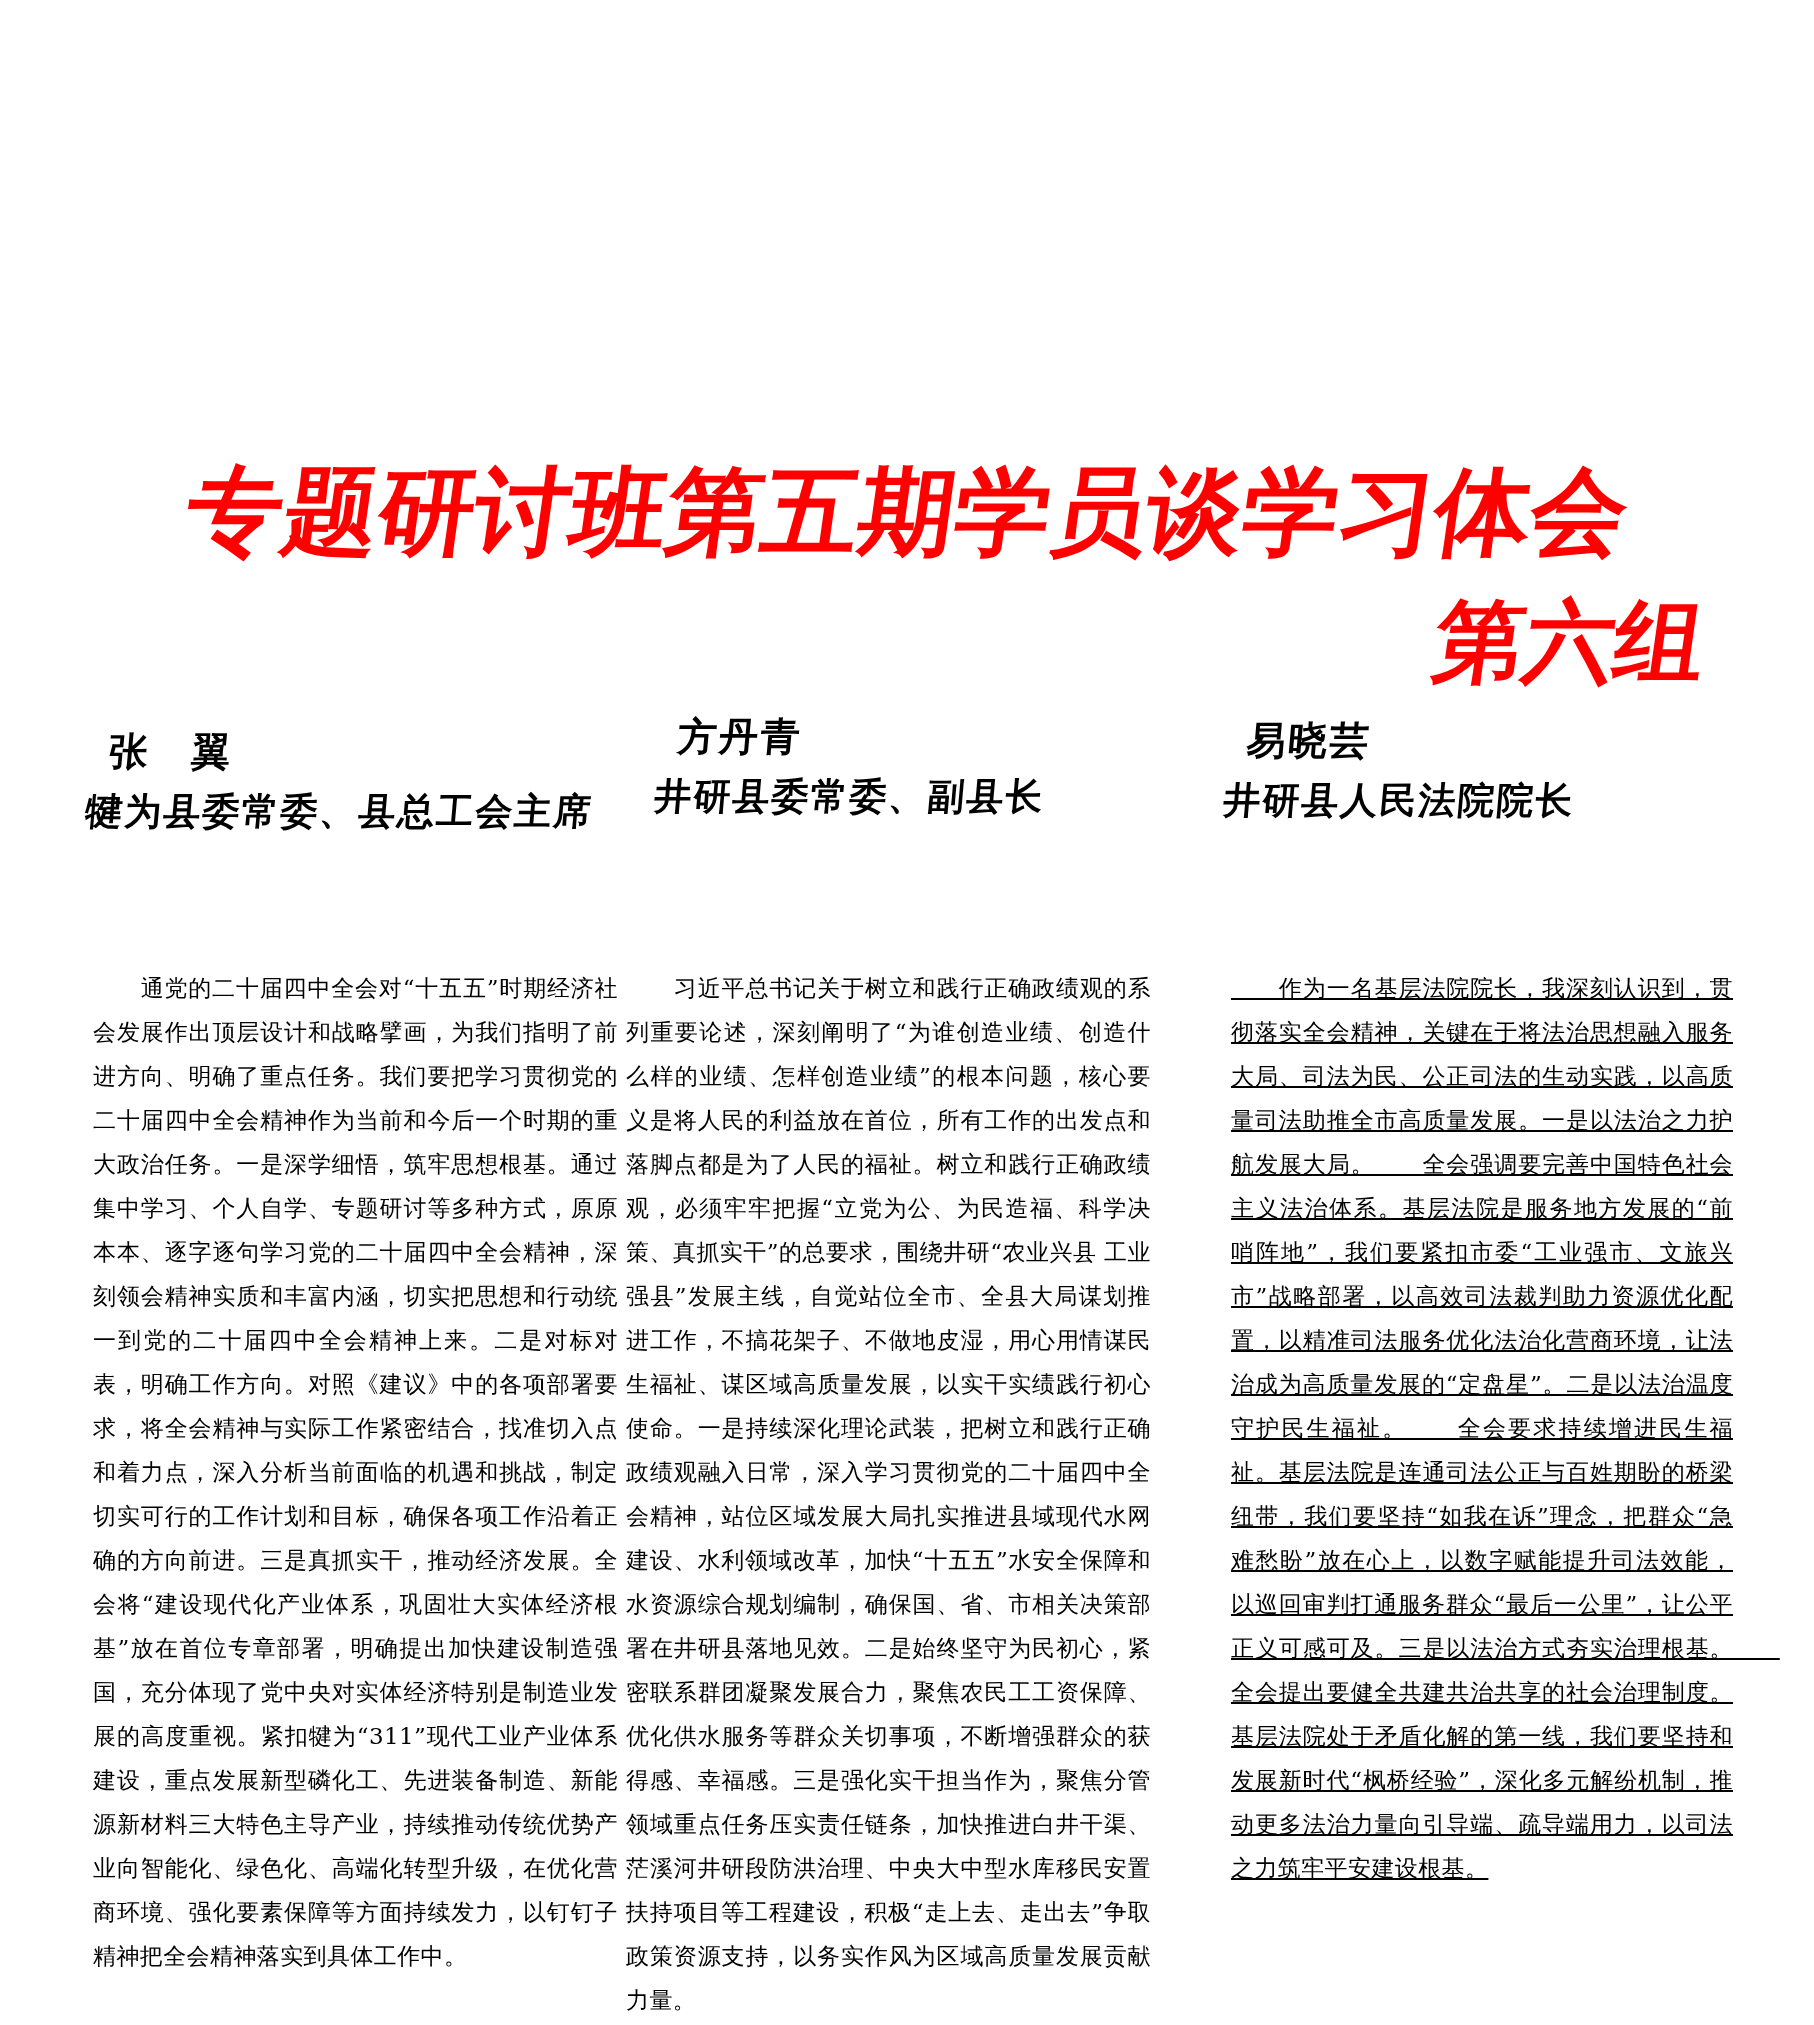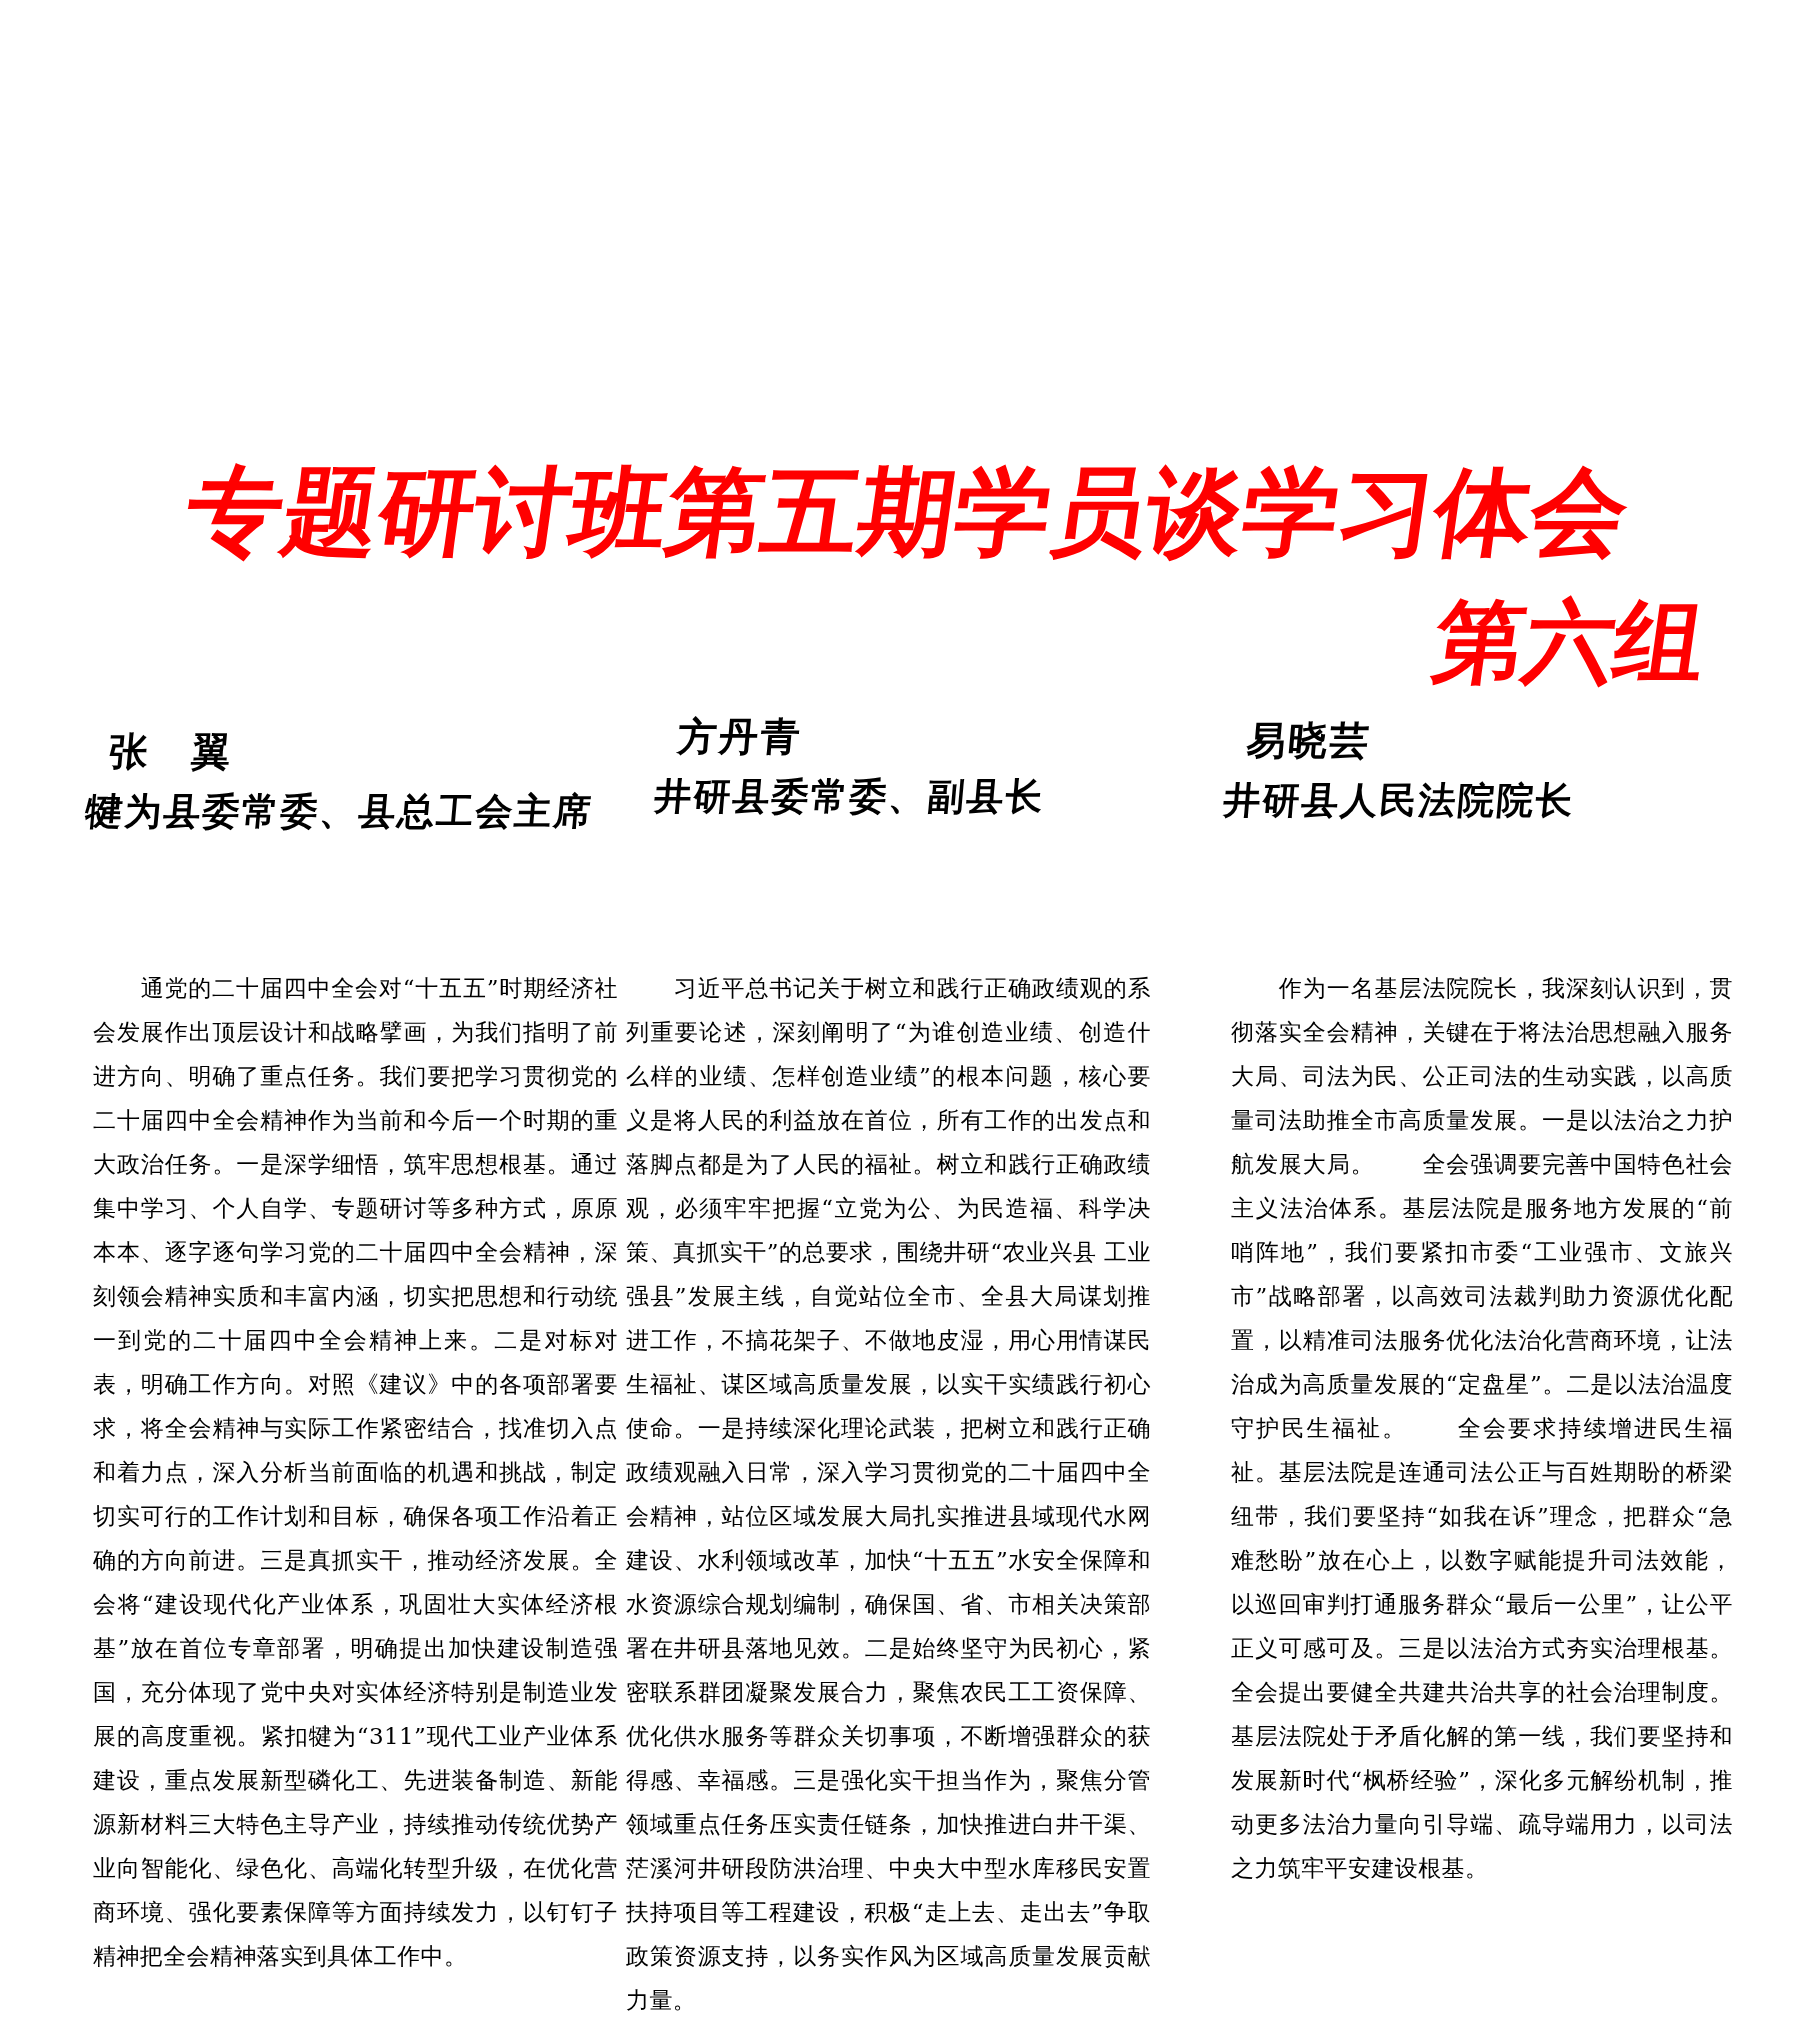--- a/index.html
+++ b/index.html
@@ -66,21 +66,21 @@
     line-height: 44px;
     letter-spacing: 0.4px;
     text-align: justify;
     text-justify: inter-ideograph;
   }
   #col1-header { left: 93px;  top: 727px; width: 525px; }
   #col2-header { left: 662px; top: 712px; width: 525px; }
   #col3-header { left: 1231px; top: 716px; width: 502px; }
   #col1-body   { left: 93px;  width: 525px; }
   #col2-body   { left: 626px; width: 525px; }
-  #col3-body   { left: 1231px; width: 502px; }
+  #col3-body   { left: 1231px; width: 502px; text-decoration: underline; }
 </style>
 </head>
 <body>
 
 <div class="page">
 
   <div class="doc-title">专题研讨班第五期学员谈学习体会</div>
 
   <div class="doc-subtitle">第六组</div>
 

